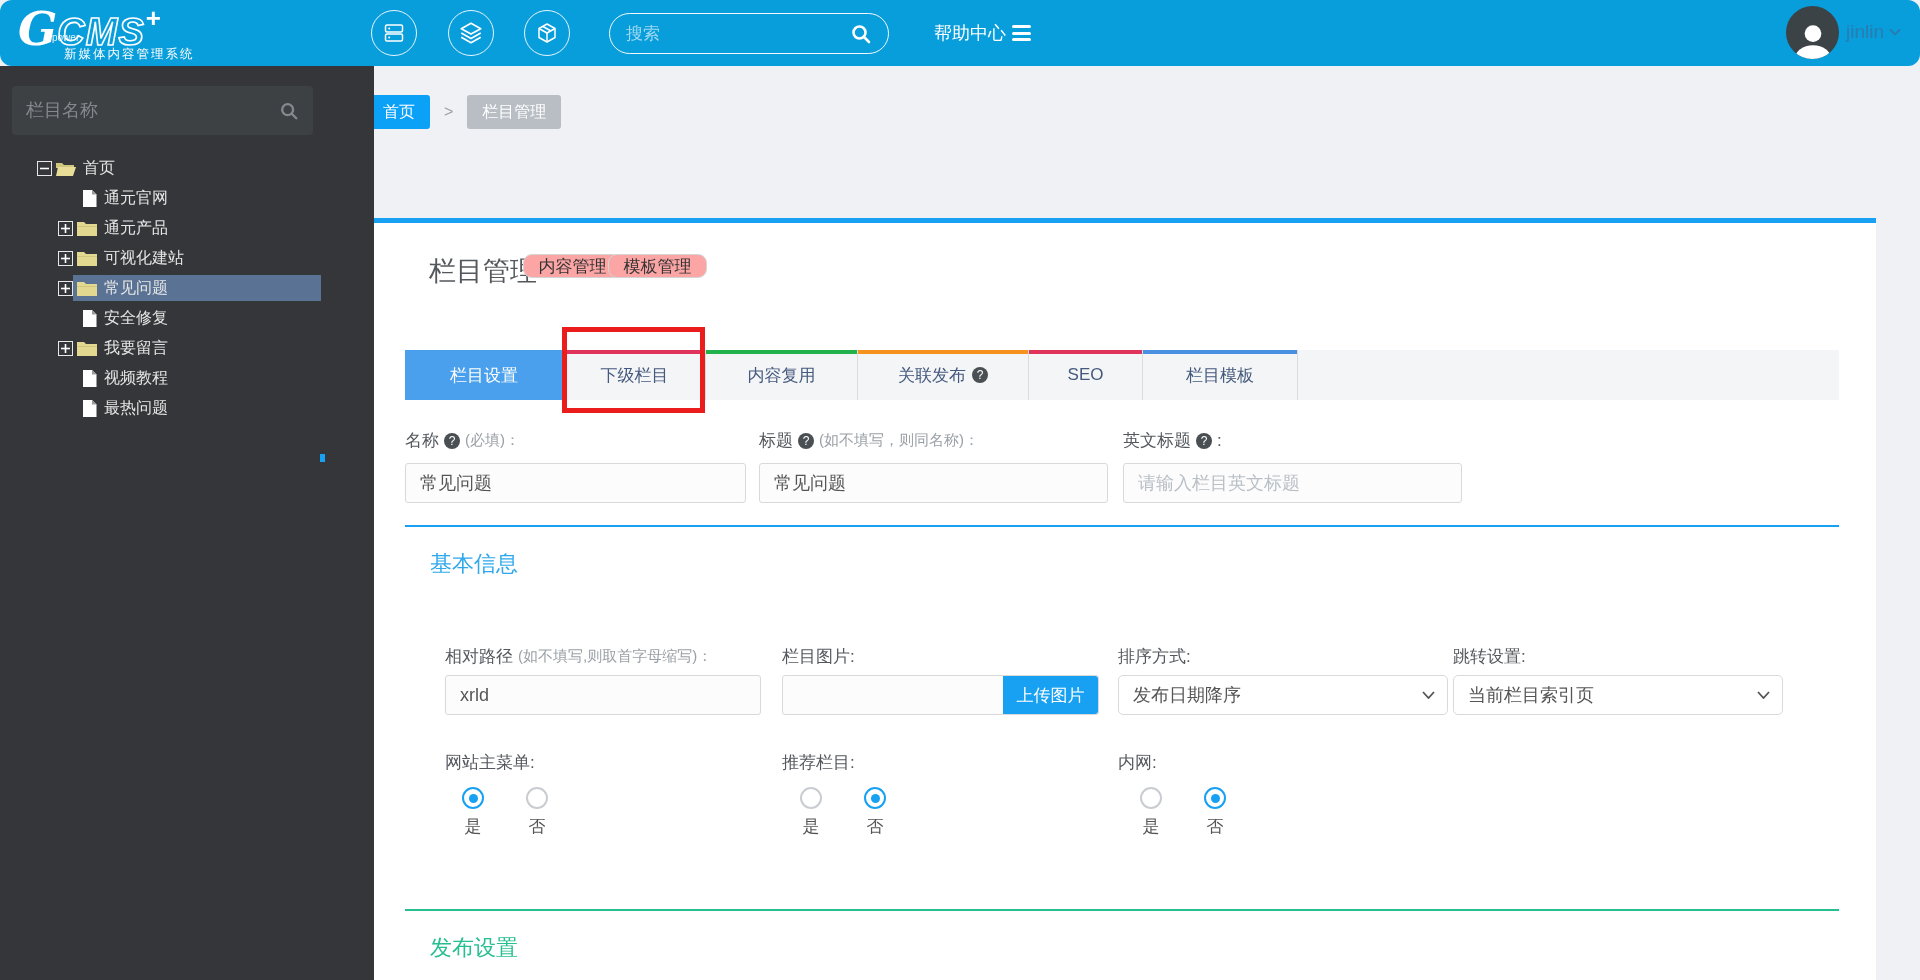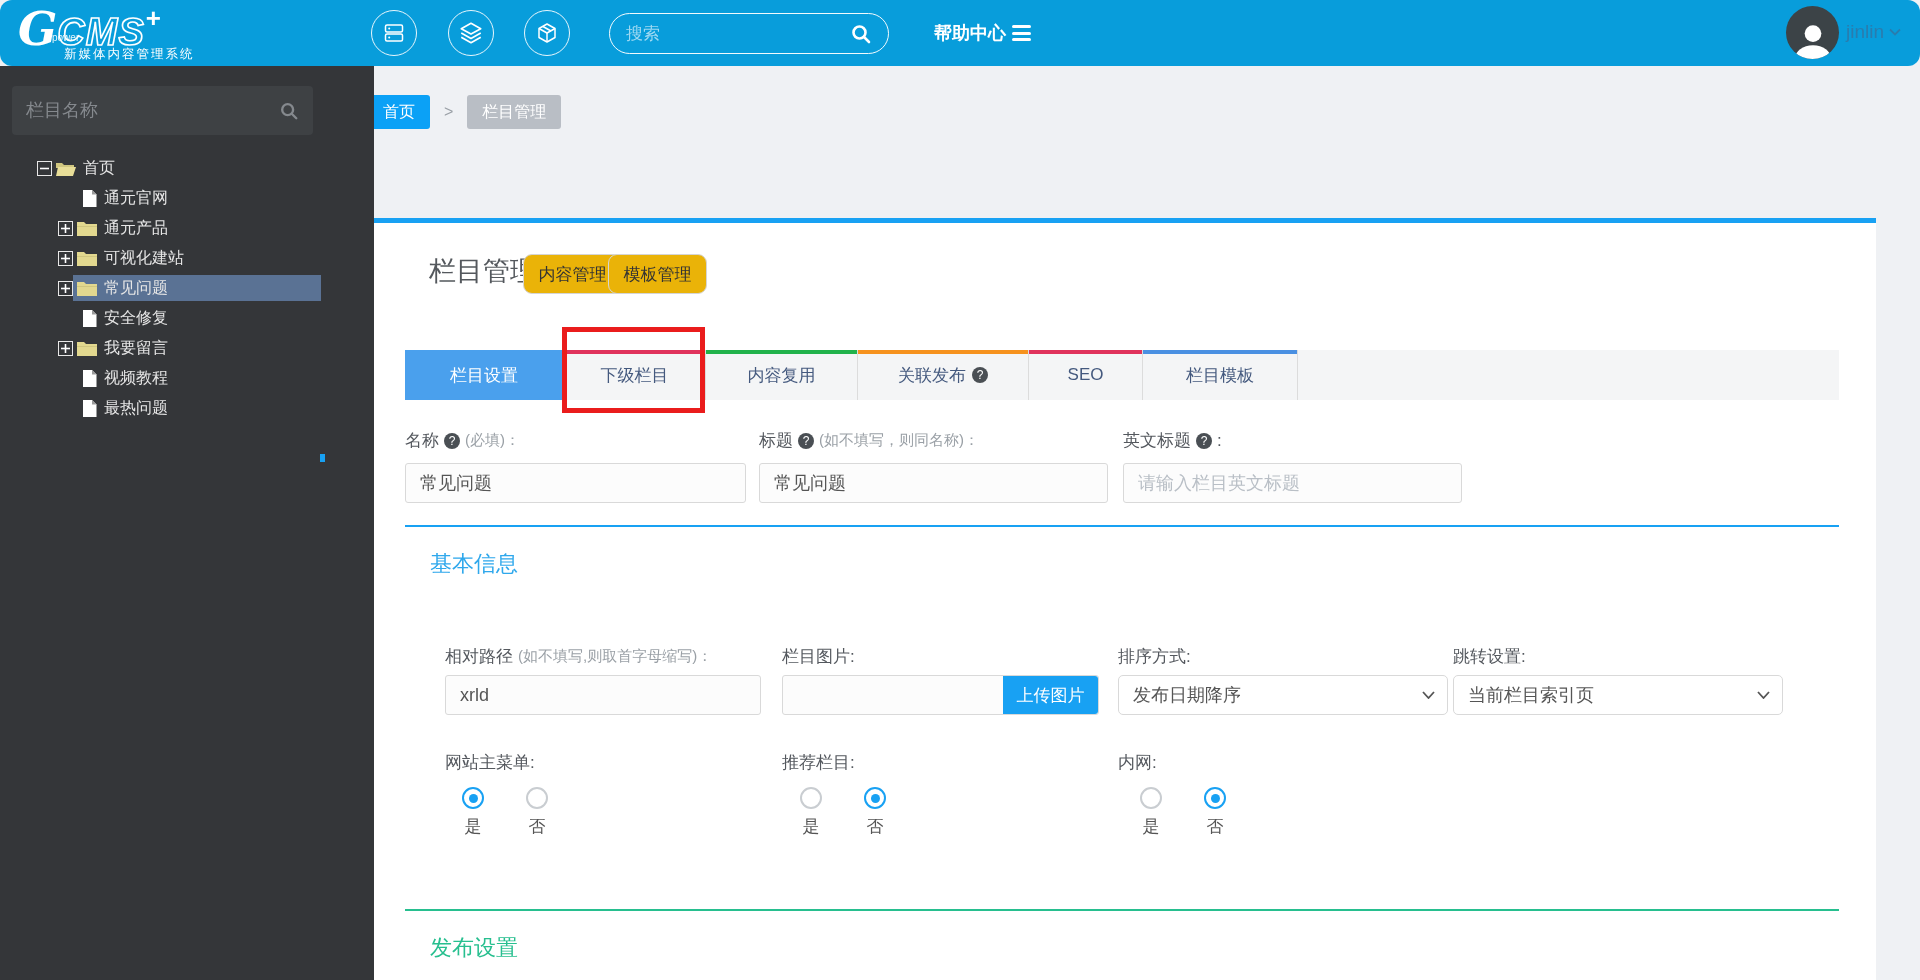--- a/index.html
+++ b/index.html
@@ -11,21 +11,21 @@
   .logo { position:absolute; left:18px; top:2px; color:#fff; white-space:nowrap; }
   .logo-g { font:italic bold 46px "DejaVu Serif",serif; color:#fff; }
   .logo-cms { font:italic bold 38px "Liberation Sans",sans-serif; color:transparent; -webkit-text-stroke:1.6px #fff; letter-spacing:1px; }
   .logo-plus { font:bold 26px "Liberation Sans",sans-serif; color:#fff; vertical-align:18px; margin-left:1px; }
   .logo-power { position:absolute; left:34px; top:30px; font-size:10px; color:#fff; opacity:.9; }
   .logo-sub { position:absolute; left:64px; top:46px; font-size:12.5px; color:#fff; letter-spacing:2px; }
   .tb-circle { position:absolute; top:10px; width:46px; height:46px; border:1.4px solid rgba(255,255,255,.9); border-radius:50%; display:flex; align-items:center; justify-content:center; cursor:pointer; }
   .tb-search { position:absolute; left:609px; top:13px; width:280px; height:41px; border:1.5px solid rgba(255,255,255,.95); border-radius:21px; display:flex; align-items:center; padding:0 16px; }
   .tb-search input { flex:1; background:transparent; border:none; outline:none; font-size:17px; color:#eaf6fc; }
   .tb-search input::placeholder { color:#9fd9f2; }
-  .tb-help { position:absolute; left:934px; top:21px; color:#fff; font-size:18px; font-weight:bold; cursor:pointer; }
+  .tb-help { position:absolute; left:934px; top:21px; color:#fff; font-size:18px; font-weight:normal; cursor:pointer; }
   .tb-burger { position:absolute; left:1012px; top:25px; width:19px; cursor:pointer; }
   .tb-burger div { height:3.2px; background:#fff; border-radius:2px; margin-bottom:3.4px; }
   .avatar { position:absolute; left:1786px; top:6px; width:53px; height:53px; border-radius:50%; background:#3c4347; display:flex; align-items:flex-end; justify-content:center; overflow:hidden; cursor:pointer; }
   .tb-user { position:absolute; left:1846px; top:21px; font-size:19px; color:#2a7cae; cursor:pointer; display:flex; align-items:center; gap:5px; }
 
   
   .sidebar { position:absolute; left:0; top:66px; width:374px; height:914px; background:#343639; z-index:10; }
   .sb-search { position:absolute; left:12px; top:20px; width:301px; height:49px; background:#3e4144; border-radius:4px; display:flex; align-items:center; padding:0 14px; }
   .sb-search input { flex:1; background:transparent; border:none; outline:none; font-size:18px; color:#cfd2d5; }
   .sb-search input::placeholder { color:#85898e; }
@@ -41,21 +41,21 @@
   
   .main { position:absolute; left:325px; top:66px; width:1595px; height:914px; }
   .crumbs { position:absolute; left:43px; top:29px; display:flex; align-items:center; gap:14px; }
   .crumb-btn { height:34px; padding:0 15px; display:flex; align-items:center; border-radius:3px; color:#fff; font-size:16px; cursor:pointer; }
   .crumb-home { background:#0ba1f6; }
   .crumb-cur { background:#b9bec5; }
   .crumb-sep { color:#9aa0a6; font-size:16px; }
 
   .card { position:absolute; left:43px; top:152px; width:1508px; height:900px; background:#fff; border-top:5px solid #18a1f3; }
   .pg-title { position:absolute; left:61px; top:30px; font-size:27px; color:#54585d; }
-  .act-btn { position:absolute; top:31px; height:40px; width:99px; background:#eab308; border:1px solid #d5d5d5; border-radius:9px; font-size:17px; color:#333; cursor:pointer; }
+  .act-btn { position:absolute; top:31px; height:24px; width:99px; background:#fca5a5; border:1px solid #d5d5d5; border-radius:9px; font-size:17px; color:#333; cursor:pointer; }
 
   .tabs { position:absolute; left:37px; top:127px; width:1434px; height:50px; background:#f4f5f6; display:flex; }
   .tab { position:relative; display:flex; align-items:center; justify-content:center; gap:6px; font-size:17px; color:#44597e; border-left:1px solid #dcdcdc; cursor:pointer; }
   .tab:first-child { border-left:none; }
   .tab .accent { position:absolute; left:0; top:0; width:100%; height:4px; }
   .tab.active { background:#4aa0ed; color:#fff; }
   .tab-fill { flex:1; border-left:1px solid #dcdcdc; }
   .red-box { position:absolute; left:194px; top:104px; width:143px; height:86px; border:5px solid #ea1c1c; z-index:6; }
 
   .f-label { position:absolute; font-size:17px; color:#54585e; white-space:nowrap; display:flex; align-items:center; gap:5px; }

